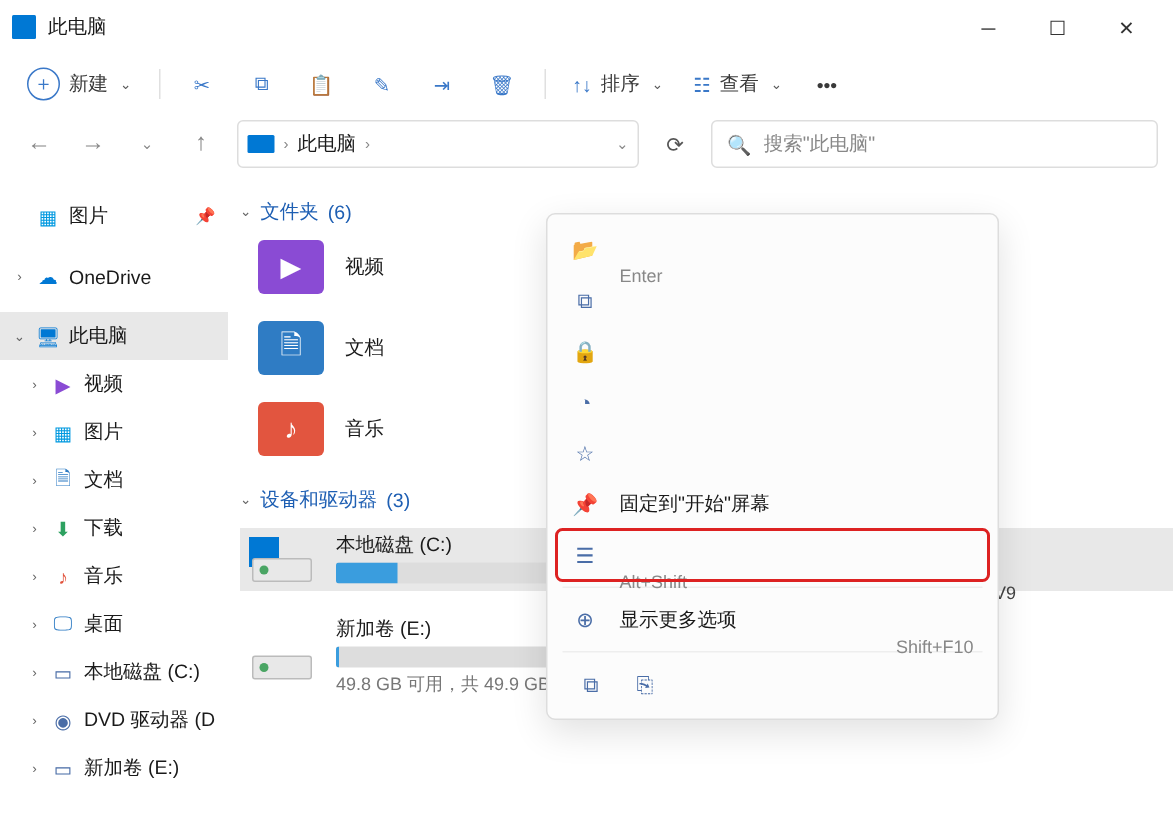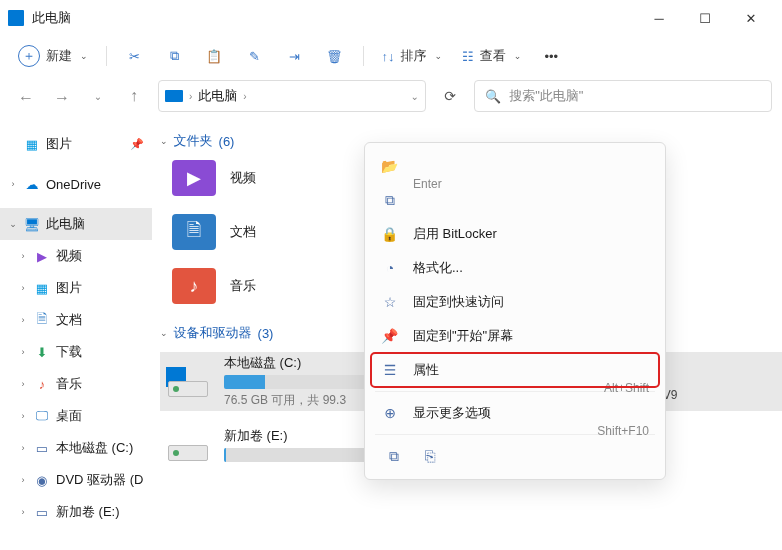--- a/index.html
+++ b/index.html
@@ -247,32 +247,32 @@
       <div class="drive sel">
         <div class="driveicon c">
             <div class="win"></div>
             <div class="body"></div>
           </div>
         <div class="drivetxt">
           <div class="name">本地磁盘 (C:)</div>
           <div class="bar">
               <div class="fill" style="width:23%"></div>
             </div>
-          <div class="meta">76.5 GB 可用，共 99.3</div>
         </div>
       </div>
       <div class="drive">
         <div class="driveicon">
             <div class="body"></div>
           </div>
         <div class="drivetxt">
           <div class="name">新加卷 (E:)</div>
           <div class="bar">
               <div class="fill" style="width:1%"></div>
             </div>
+          <div class="meta">49.8 GB 可用，共 49.9 GB</div>
         </div>
       </div>
     </div>
   </div>
 </div>
 
 <div class="behind">
   <div>CN_DV9</div>
   <div>B</div>
 </div>
@@ -280,37 +280,33 @@
 <div class="ctxmenu" style="left:364px; top:142px;">
   <div class="crow">
     <span class="cicon">📂</span>
     <span class="chint">Enter</span>
   </div>
   <div class="crow">
     <span class="cicon">⧉</span>
   </div>
   <div class="crow">
     <span class="cicon">🔒</span>
-    <span class="clabel">启用 BitLocker</span>
   </div>
   <div class="crow">
     <span class="cicon">◔</span>
-    <span class="clabel">格式化...</span>
   </div>
   <div class="crow">
     <span class="cicon">☆</span>
-    <span class="clabel">固定到快速访问</span>
   </div>
   <div class="crow">
     <span class="cicon">📌</span>
     <span class="clabel">固定到"开始"屏幕</span>
   </div>
   <div class="crow hi">
     <span class="cicon">☰</span>
-    <span class="clabel">属性</span>
     <span class="chint">Alt+Shift</span>
   </div>
   <div class="csep"></div>
   <div class="crow">
     <span class="cicon">⊕</span>
     <span class="clabel">显示更多选项</span>
     <span class="chint">Shift+F10</span>
   </div>
   <div class="csep"></div>
   <div class="crow iconrow">

